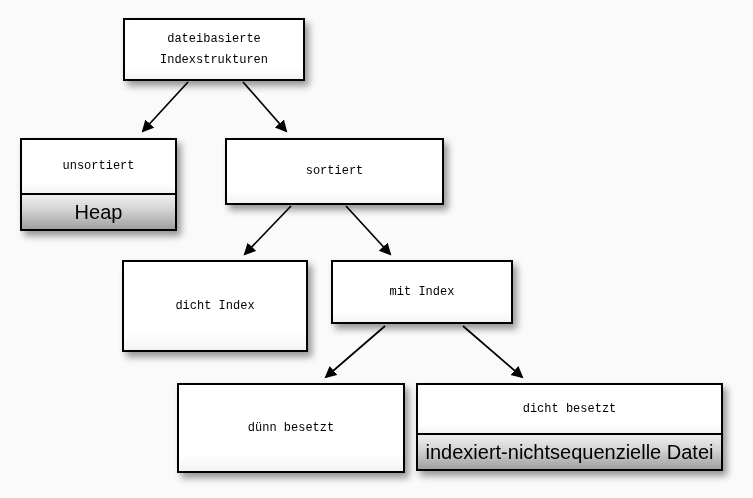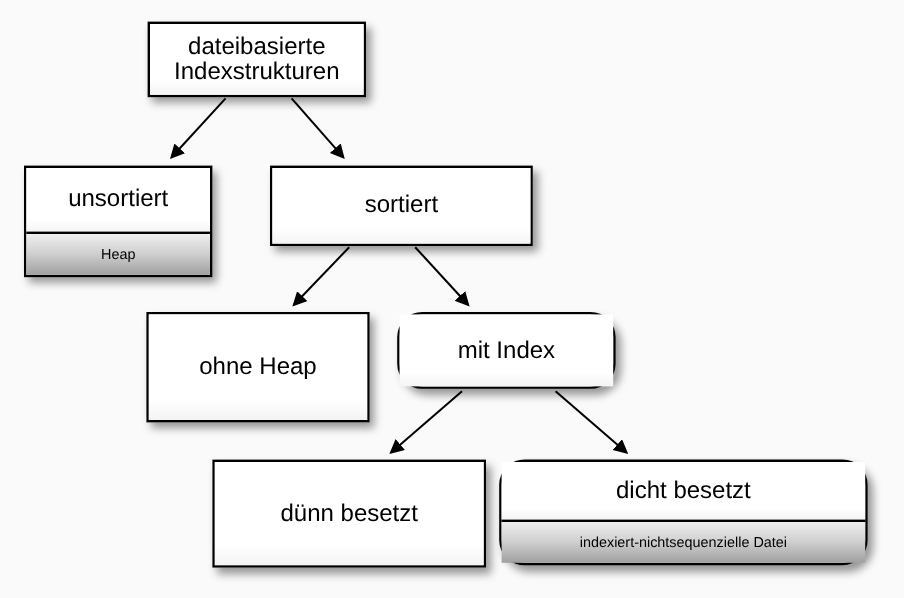--- a/index.html
+++ b/index.html
@@ -33,44 +33,45 @@
     border: 2px solid #000;
     box-shadow: 4px 5px 7px rgba(0,0,0,0.40);
     display: flex;
     flex-direction: column;
   }
   .node .main {
     flex: 1;
     display: flex;
     align-items: center;
     justify-content: center;
-    font-size: 20px;
+    font-size: 12px;
     text-align: center;
     white-space: pre-line;
     line-height: 21px;
     background: linear-gradient(180deg, #ffffff 0%, #ffffff 80%, #f4f4f4 100%);
+    font-family: Liberation Mono, monospace;
   }
   .node .sub {
     height: 34px;
     flex: none;
     border-top: 2px solid #000;
     display: flex;
     align-items: center;
     justify-content: center;
-    font-size: 12px;
+    font-size: 20px;
     background: linear-gradient(180deg, #eeeeee 0%, #d2d2d2 45%, #a0a0a0 100%);
   }
   
   .node-root       { left: 123px; top: 18px;  width: 182px; height: 63px; }
   .node-unsortiert { left: 20px;  top: 138px; width: 157px; height: 93px; }
   .node-sortiert   { left: 225px; top: 138px; width: 219px; height: 67px; }
   .node-ohne       { left: 122px; top: 260px; width: 186px; height: 92px; }
-  .node-mit        { left: 331px; top: 260px; width: 182px; height: 64px; border-radius: 21px; }
+  .node-mit        { left: 331px; top: 260px; width: 182px; height: 64px; }
   .node-duenn      { left: 167px; top: 383px; width: 228px; height: 90px; margin-left: 10px; }
-  .node-dicht      { left: 416px; top: 383px; width: 307px; height: 88px; border-radius: 21px; }
+  .node-dicht      { left: 416px; top: 383px; width: 307px; height: 88px; }
 </style>
 </head>
 <body>
 
 <div id="canvas">
 
   <svg class="edges-layer" viewBox="0 0 753 498" xmlns="http://www.w3.org/2000/svg" aria-hidden="true">
     <defs>
       <marker id="arrowhead" markerUnits="userSpaceOnUse" markerWidth="14" markerHeight="14" refX="10" refY="6" orient="auto">
         <path d="M0,0 L12,6 L0,12 Z" fill="#000"></path>
@@ -92,21 +93,21 @@
   <div class="node node-unsortiert">
     <div class="main">unsortiert</div>
     <div class="sub">Heap</div>
   </div>
 
   <div class="node node-sortiert">
     <div class="main">sortiert</div>
   </div>
 
   <div class="node node-ohne">
-    <div class="main">ohne Heap</div>
+    <div class="main">dicht Index</div>
   </div>
 
   <div class="node node-mit">
     <div class="main">mit Index</div>
   </div>
 
   <div class="node node-duenn">
     <div class="main">dünn besetzt</div>
   </div>
 

